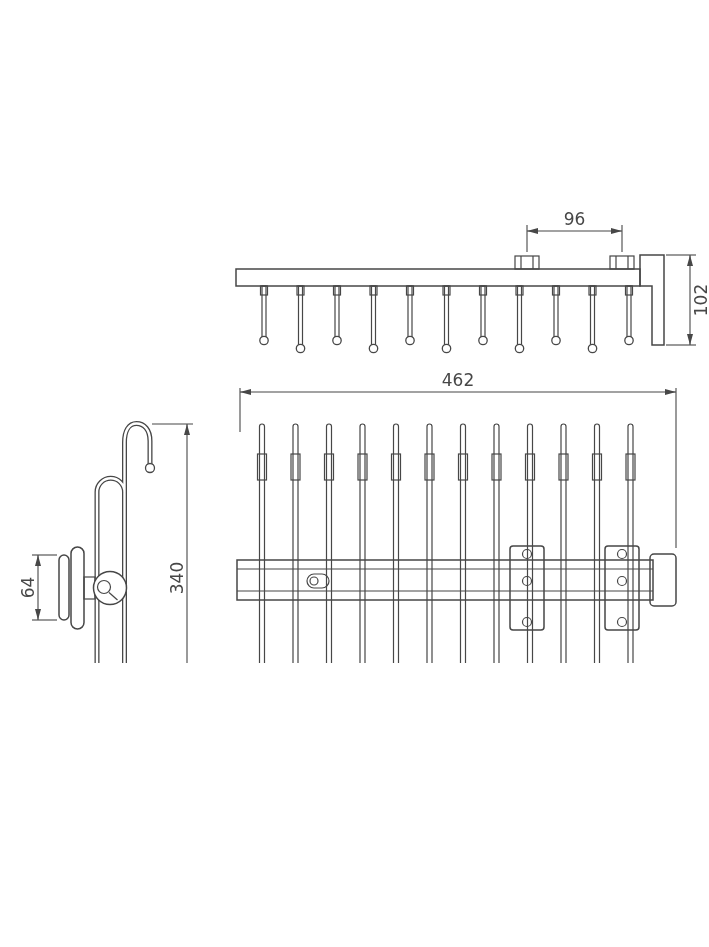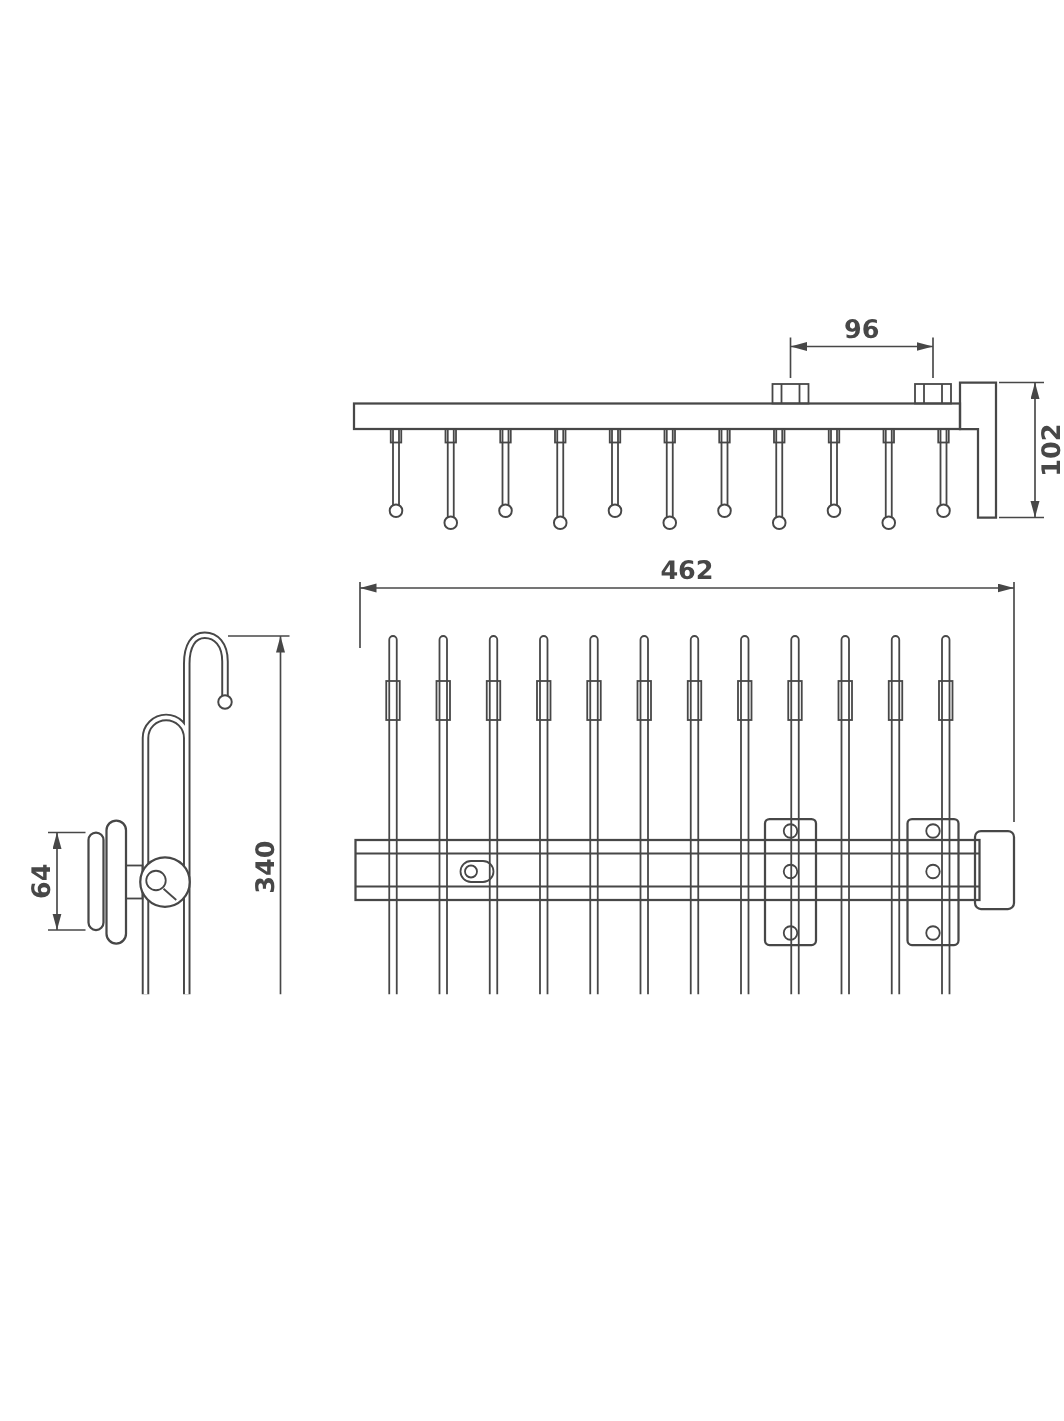--- a/index.html
+++ b/index.html
@@ -1,16 +1,16 @@
 <!DOCTYPE html>
 <html style="--line: #474747; --bg: #ffffff;"><head>
 <meta charset="utf-8">
 <style>
   html,body{margin:0;padding:0;background:#ffffff;}
-  .stage{position:relative;width:709px;height:663px;background:var(--bg,#ffffff);overflow:hidden;font-weight:bold;}
+  .stage{position:relative;width:709px;height:663px;background:var(--bg,#ffffff);overflow:hidden;}
   svg{display:block;}
   .outline{fill:none;stroke:var(--line,#474747);stroke-width:1.5;}
   .thin{stroke-width:1.2;}
   .node{fill:var(--bg,#ffffff);stroke:var(--line,#474747);stroke-width:1.3;}
   .wire-outer{fill:none;stroke:var(--line,#474747);stroke-width:5;stroke-linecap:round;}
   .wire-inner{fill:none;stroke:var(--bg,#ffffff);stroke-width:2.4;stroke-linecap:round;}
   .dim-line{fill:none;stroke:var(--line,#474747);stroke-width:1.1;}
   .arrow-fill{fill:var(--line,#474747);stroke:none;}
   .dim-text{font-family:"DejaVu Sans","Liberation Sans",sans-serif;font-size:17px;fill:var(--line,#474747);}
   .knob-fill{fill:var(--bg,#ffffff);stroke:var(--line,#474747);stroke-width:1.5;}

